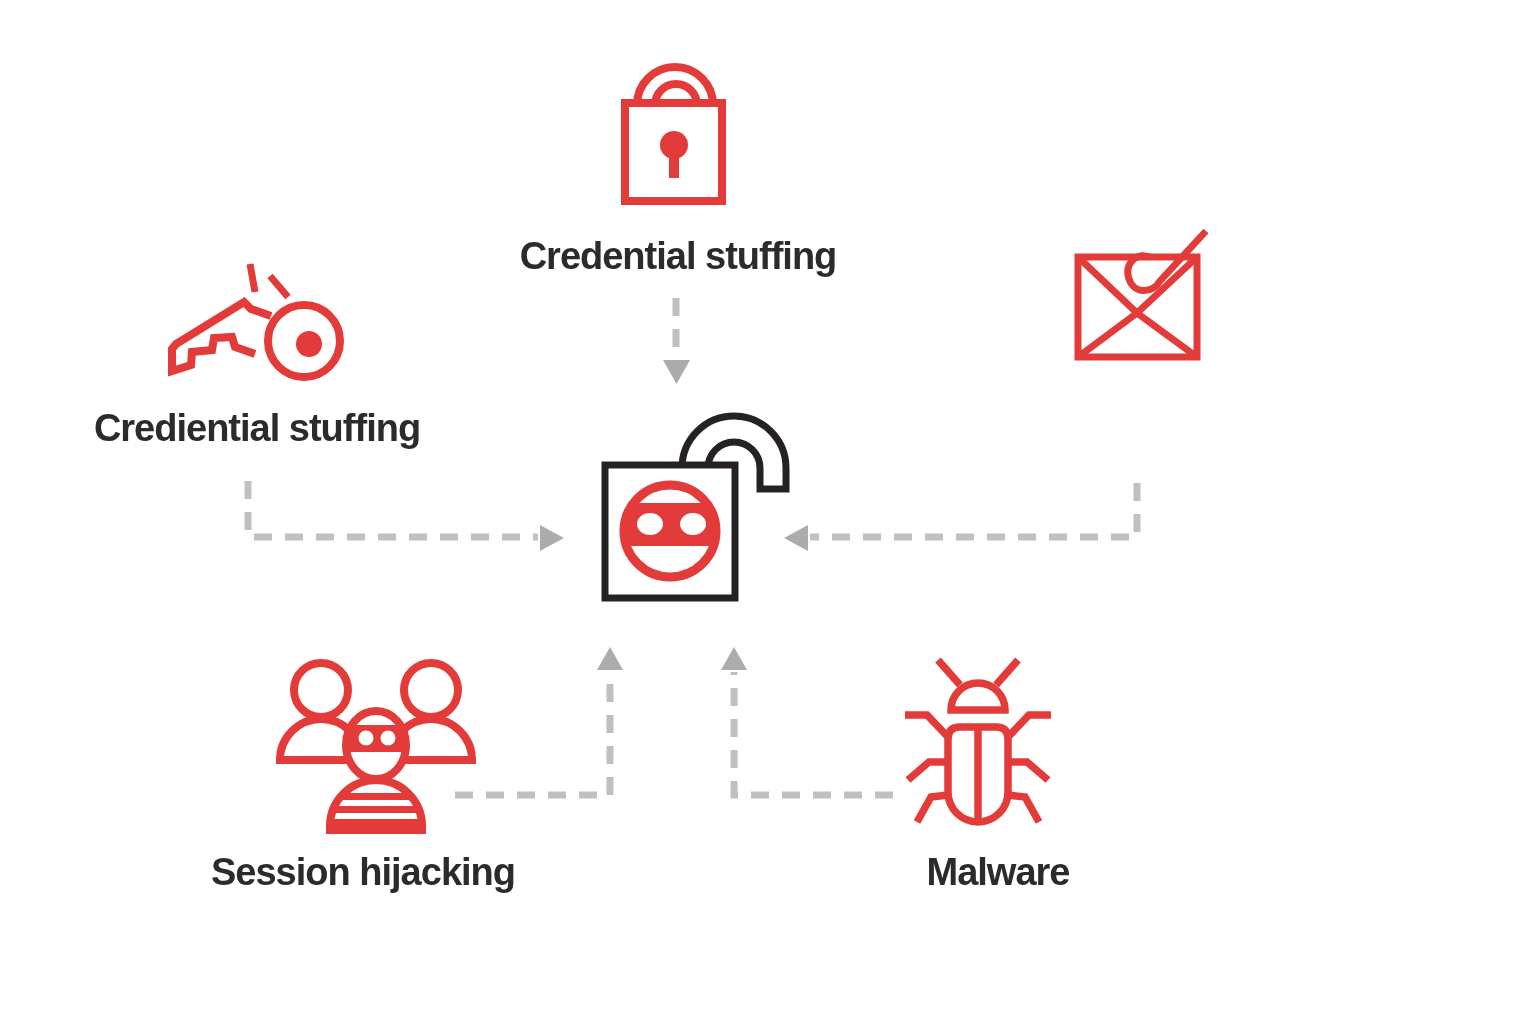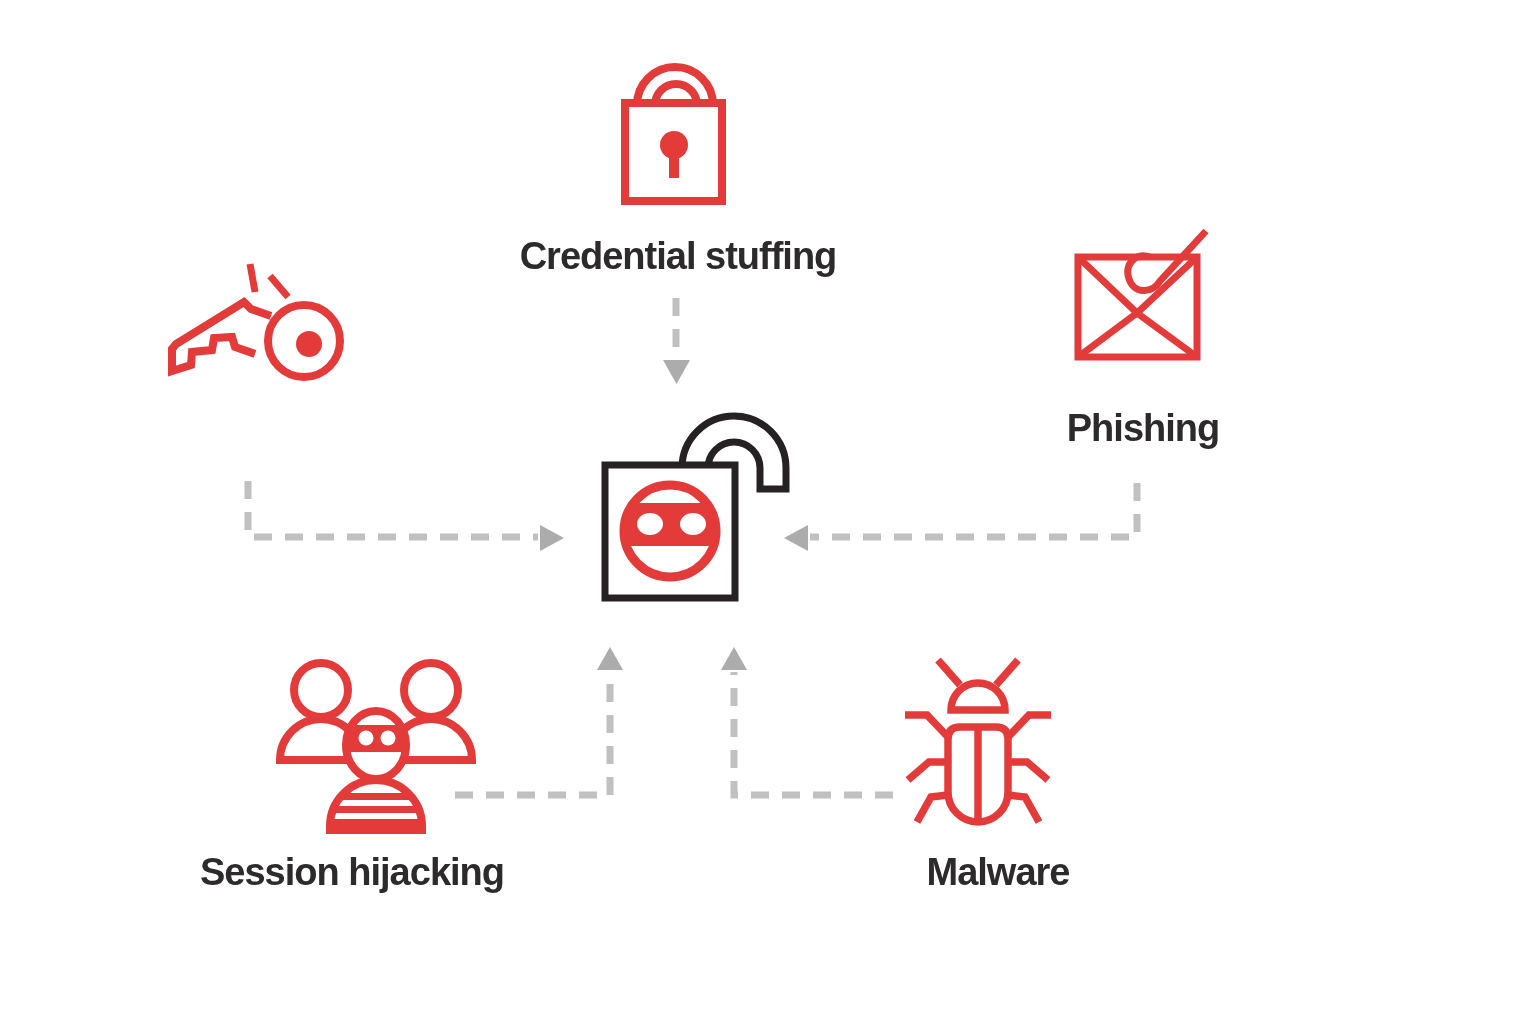--- a/index.html
+++ b/index.html
@@ -68,28 +68,28 @@
   </svg>
   <div class="node-label" style="left:678px;top:236px">Credential stuffing</div>
 
   <svg class="abs icon-red" style="left:158px;top:248px" width="200" height="150" viewBox="0 0 200 150">
     <path d="M 92,16 L 97,44" fill="none" stroke="currentColor" stroke-width="7"></path>
     <path d="M 112,28 L 130,49" fill="none" stroke="currentColor" stroke-width="7"></path>
     <path d="M 113,68 L 93,61 L 86,54 L 18,96 L 14,101 L 14,123 L 33,117 L 34,104 L 54,102 L 56,90 L 74,89 L 77,99 L 97,106" fill="none" stroke="currentColor" stroke-width="8" stroke-linejoin="miter"></path>
     <circle cx="146" cy="93" r="36" fill="#ffffff" stroke="currentColor" stroke-width="8"></circle>
     <circle cx="151" cy="96" r="13" fill="currentColor"></circle>
   </svg>
+  <div class="node-label" style="left:257px;top:408px">Crediential stuffing</div>
 
   <svg class="abs icon-red" style="left:1062px;top:226px" width="150" height="150" viewBox="0 0 150 150">
     <rect x="16" y="31" width="119" height="100" fill="#ffffff" stroke="currentColor" stroke-width="7"></rect>
     <path d="M 16,31 L 75,87 L 135,31" fill="none" stroke="currentColor" stroke-width="7"></path>
     <path d="M 16,131 L 75,87 L 135,131" fill="none" stroke="currentColor" stroke-width="7"></path>
     <path d="M 144,5 L 98,55 C 90,68 72,68 67,53 C 62,38 74,26 88,31" fill="none" stroke="currentColor" stroke-width="7"></path>
   </svg>
-  <div class="node-label" style="left:1143px;top:408px">Phishing</div>
 
   <svg class="abs icon-black" style="left:596px;top:400px" width="226" height="206" viewBox="0 0 226 206">
     <defs>
       <clipPath id="face-clip">
           <circle cx="74" cy="131" r="46"></circle>
         </clipPath>
     </defs>
     <path d="M 86,68 A 52 52 0 0 1 190,68 L 190,89 L 164,89 L 164,68 A 26 26 0 0 0 112,68 Z" fill="#ffffff" stroke="currentColor" stroke-width="7"></path>
     <rect x="9" y="65" width="130" height="133" fill="#ffffff" stroke="currentColor" stroke-width="7"></rect>
     <circle cx="74" cy="131" r="46" fill="#ffffff" stroke="var(--c-red, #e23b3a)" stroke-width="9"></circle>
@@ -119,21 +119,21 @@
       <rect x="50" y="158" width="102" height="7" fill="currentColor"></rect>
       <rect x="50" y="171" width="102" height="7" fill="currentColor"></rect>
     </g>
     <ellipse cx="101" cy="97" rx="30" ry="34" fill="#ffffff" stroke="currentColor" stroke-width="8"></ellipse>
     <g clip-path="url(#head-clip)">
       <rect x="66" y="77" width="70" height="27" fill="currentColor"></rect>
       <circle cx="91" cy="90" r="7.5" fill="#ffffff"></circle>
       <circle cx="113" cy="90" r="7.5" fill="#ffffff"></circle>
     </g>
   </svg>
-  <div class="node-label" style="left:352px;top:852px">Session hijacking</div>
+  <div class="node-label" style="left:363px;top:852px">Session hijacking</div>
 
   <svg class="abs icon-red" style="left:900px;top:645px" width="160" height="200" viewBox="0 0 160 200">
     <path d="M 60,40 L 38,15" fill="none" stroke="currentColor" stroke-width="7.5"></path>
     <path d="M 96,40 L 118,15" fill="none" stroke="currentColor" stroke-width="7.5"></path>
     <path d="M 51,65 A 27 27 0 0 1 105,65 Z" fill="#ffffff" stroke="currentColor" stroke-width="7.5"></path>
     <path d="M 48,92 L 27,70 L 5,70" fill="none" stroke="currentColor" stroke-width="7.5"></path>
     <path d="M 48,117 L 29,117 L 8,135" fill="none" stroke="currentColor" stroke-width="7.5"></path>
     <path d="M 48,150 L 31,152 L 17,177" fill="none" stroke="currentColor" stroke-width="7.5"></path>
     <path d="M 108,92 L 129,70 L 151,70" fill="none" stroke="currentColor" stroke-width="7.5"></path>
     <path d="M 108,117 L 127,117 L 148,135" fill="none" stroke="currentColor" stroke-width="7.5"></path>

